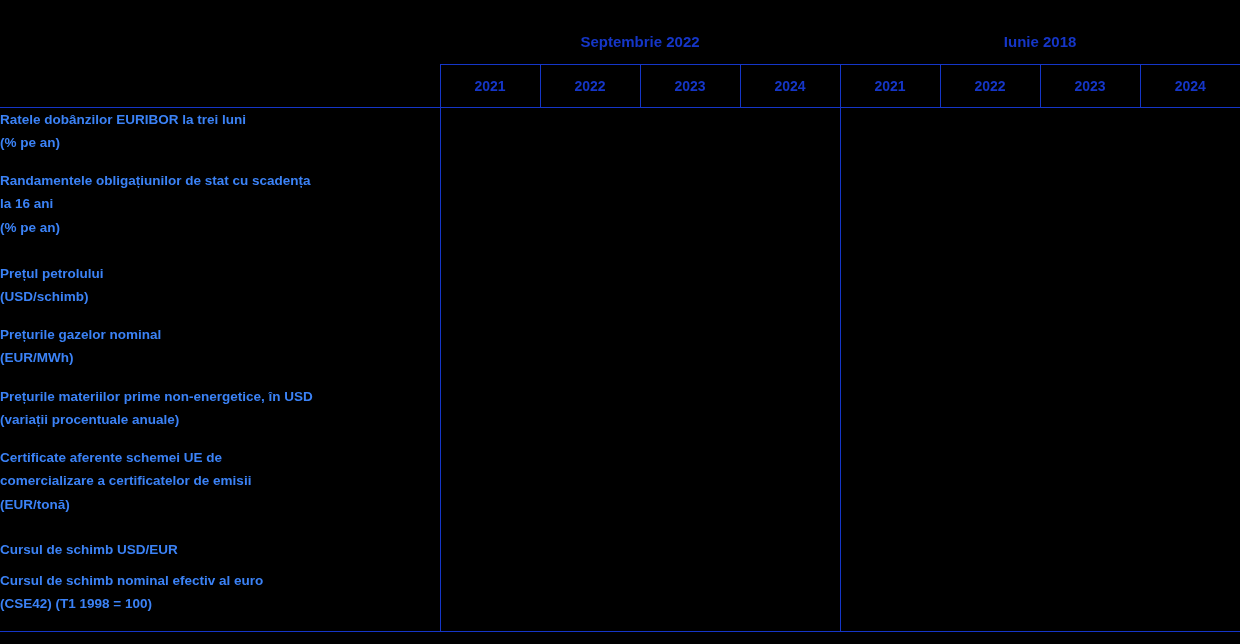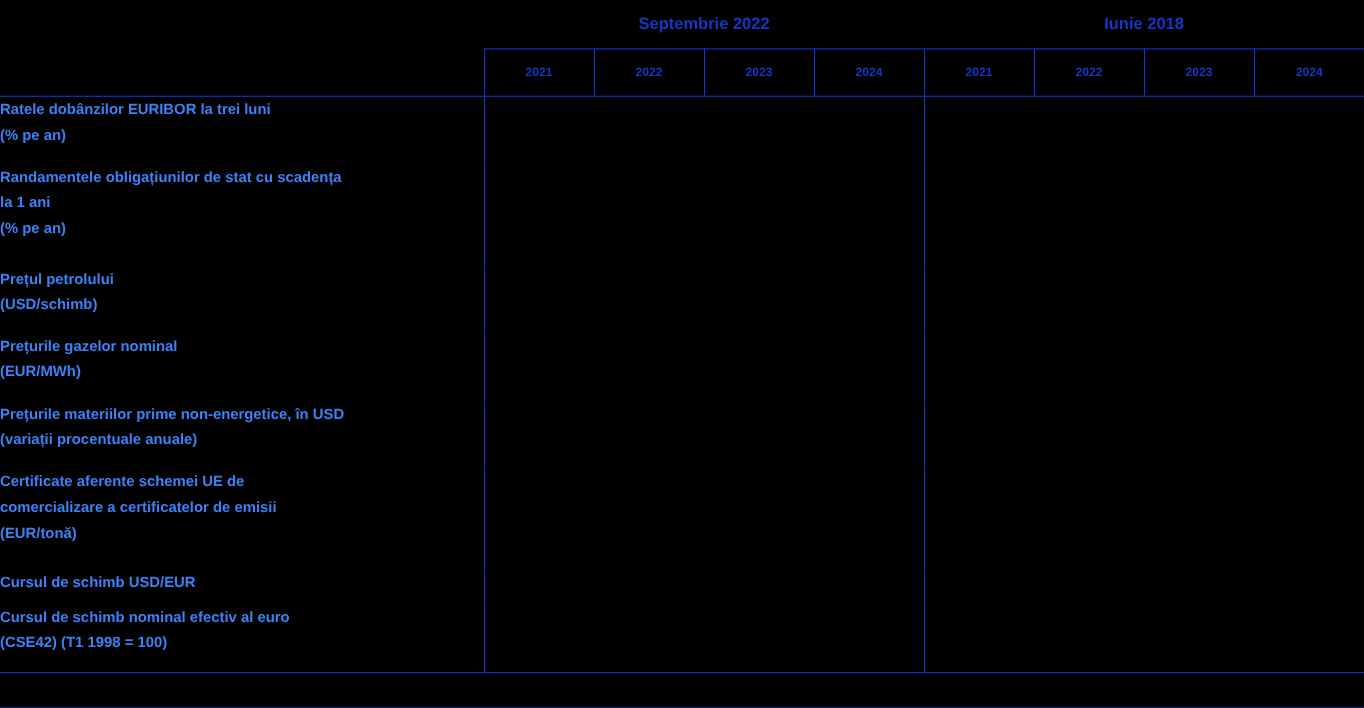--- a/index.html
+++ b/index.html
@@ -18,20 +18,21 @@
     position: relative;
     width: 1240px;
     height: 644px;
     box-sizing: border-box;
   }
   table.assumptions {
     border-collapse: collapse;
     table-layout: fixed;
     width: 1240px;
     height: 612px;
+    margin-top: 20px;
   }
   table.assumptions td,
   table.assumptions th {
     padding: 0;
     margin: 0;
     border: 0;
     vertical-align: top;
     background: transparent;
   }
   
@@ -61,21 +62,21 @@
   }
 
   
   .hdr-years {
     height: 43px;
   }
   .hdr-years .yr {
     text-align: center;
     vertical-align: middle;
     font-weight: bold;
-    font-size: 11px;
+    font-size: 14px;
     color: #1536c8;
     border-bottom: 1.5px solid #1536c8;
     border-left: 1px solid #1536c8;
   }
   .hdr-years .yr.first-of-group {
     border-left: 1.5px solid #1536c8;
   }
   .hdr-years .blank-corner {
     border: 0;
     border-bottom: 1.5px solid #1536c8;
@@ -155,21 +156,21 @@
         <td class="val-cell"></td>
         <td class="val-cell"></td>
         <td class="val-cell"></td>
         <td class="val-cell group-start"></td>
         <td class="val-cell"></td>
         <td class="val-cell"></td>
         <td class="val-cell"></td>
       </tr>
       <tr>
         <td class="label-cell">Randamentele obligațiunilor de stat cu scadența
-la 1 ani
+la 16 ani
 (% pe an)</td>
         <td class="val-cell group-start"></td>
         <td class="val-cell"></td>
         <td class="val-cell"></td>
         <td class="val-cell"></td>
         <td class="val-cell group-start"></td>
         <td class="val-cell"></td>
         <td class="val-cell"></td>
         <td class="val-cell"></td>
       </tr>

